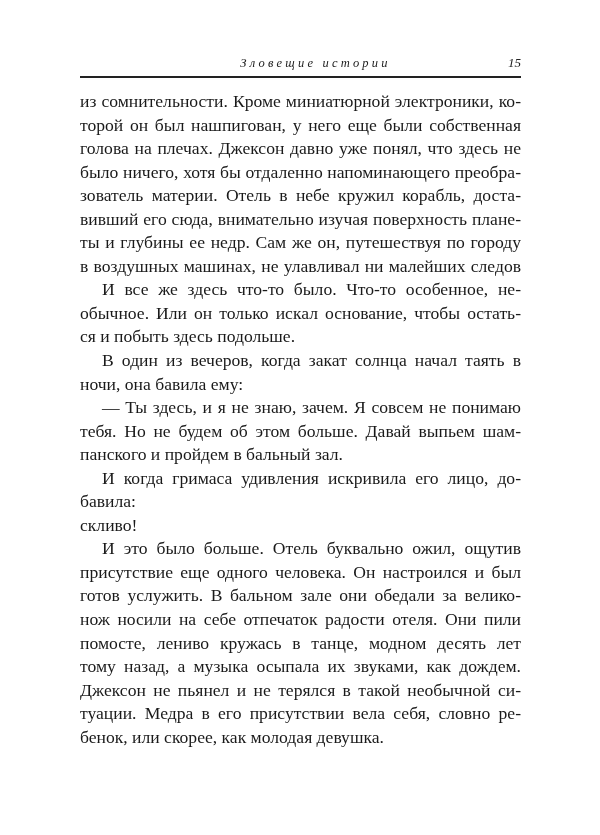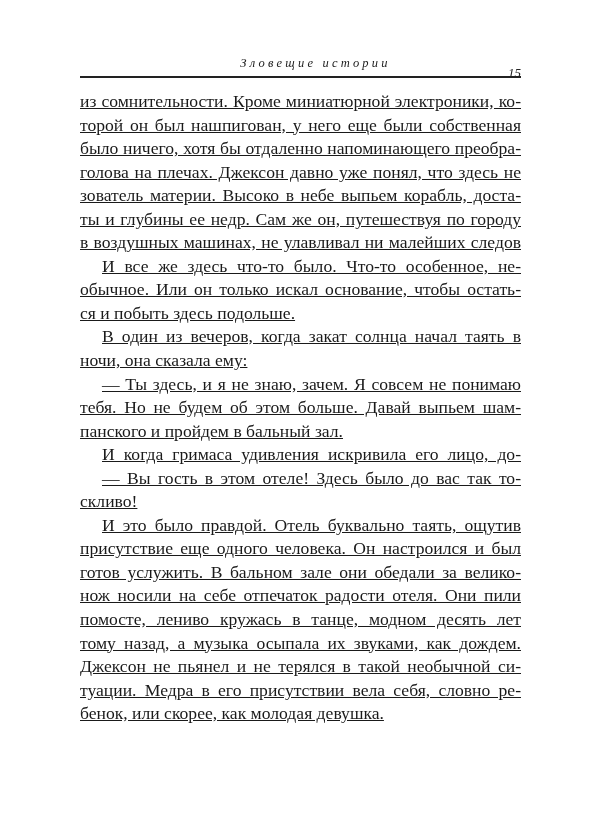--- a/index.html
+++ b/index.html
@@ -33,21 +33,21 @@
       left: 12px;
       right: 0;
       text-align: center;
       top: 4px;
       letter-spacing: 3.2px;
       padding-left: 18px;
     }
     .folio {
       position: absolute;
       right: 0;
-      top: 13px;
+      top: 3px;
       font-size: 13px;
       letter-spacing: 0;
     }
     .rule {
       height: 0;
       border-top: 2px solid #222;
       margin-top: 2px;
     }
     .body-text {
       margin-top: 12px;
@@ -56,21 +56,20 @@
       line-height: 23.55px;
       color: #1a1a1a;
     }
     .line {
       display: block;
       white-space: nowrap;
       text-align: justify;
       text-align-last: justify;
       height: 23.55px;
       overflow: visible;
-      text-decoration: underline;
     }
     .line.last {
       text-align-last: left;
     }
     .line.indent {
       padding-left: 22px;
     }
   </style>
 </head>
 <body>
@@ -79,49 +78,50 @@
   <div class="running-head">
     <span class="running-title">Зловещие истории</span>
     <span class="folio">15</span>
   </div>
   <div class="rule"></div>
 
   <div class="body-text" id="body-text">
       <div class="paragraph">
         <span class="line">из сомнительности. Кроме миниатюрной электроники, ко-</span>
         <span class="line">торой он был нашпигован, у него еще были собственная</span>
+        <span class="line">голова на плечах. Джексон давно уже понял, что здесь не</span>
         <span class="line">было ничего, хотя бы отдаленно напоминающего преобра-</span>
-        <span class="line">голова на плечах. Джексон давно уже понял, что здесь не</span>
-        <span class="line">зователь материи. Высоко в небе выпьем корабль, доста-</span>
+        <span class="line">зователь материи. Отель в небе кружил корабль, доста-</span>
+        <span class="line">вивший его сюда, внимательно изучая поверхность плане-</span>
         <span class="line">ты и глубины ее недр. Сам же он, путешествуя по городу</span>
         <span class="line">в воздушных машинах, не улавливал ни малейших следов</span>
       </div>
       <div class="paragraph">
         <span class="line indent">И все же здесь что-то было. Что-то особенное, не-</span>
         <span class="line">обычное. Или он только искал основание, чтобы остать-</span>
         <span class="line last">ся и побыть здесь подольше.</span>
       </div>
       <div class="paragraph">
         <span class="line indent">В один из вечеров, когда закат солнца начал таять в</span>
-        <span class="line last">ночи, она сказала ему:</span>
+        <span class="line last">ночи, она бавила ему:</span>
       </div>
       <div class="paragraph">
         <span class="line indent">— Ты здесь, и я не знаю, зачем. Я совсем не понимаю</span>
         <span class="line">тебя. Но не будем об этом больше. Давай выпьем шам-</span>
         <span class="line last">панского и пройдем в бальный зал.</span>
       </div>
       <div class="paragraph">
         <span class="line indent">И когда гримаса удивления искривила его лицо, до-</span>
+        <span class="line last">бавила:</span>
       </div>
       <div class="paragraph">
-        <span class="line indent">— Вы гость в этом отеле! Здесь было до вас так то-</span>
         <span class="line last">скливо!</span>
       </div>
       <div class="paragraph">
-        <span class="line indent">И это было правдой. Отель буквально таять, ощутив</span>
+        <span class="line indent">И это было больше. Отель буквально ожил, ощутив</span>
         <span class="line">присутствие еще одного человека. Он настроился и был</span>
         <span class="line">готов услужить. В бальном зале они обедали за велико-</span>
         <span class="line">нож носили на себе отпечаток радости отеля. Они пили</span>
         <span class="line">помосте, лениво кружась в танце, модном десять лет</span>
         <span class="line">тому назад, а музыка осыпала их звуками, как дождем.</span>
         <span class="line">Джексон не пьянел и не терялся в такой необычной си-</span>
         <span class="line">туации. Медра в его присутствии вела себя, словно ре-</span>
         <span class="line last">бенок, или скорее, как молодая девушка.</span>
       </div>
     </div>

